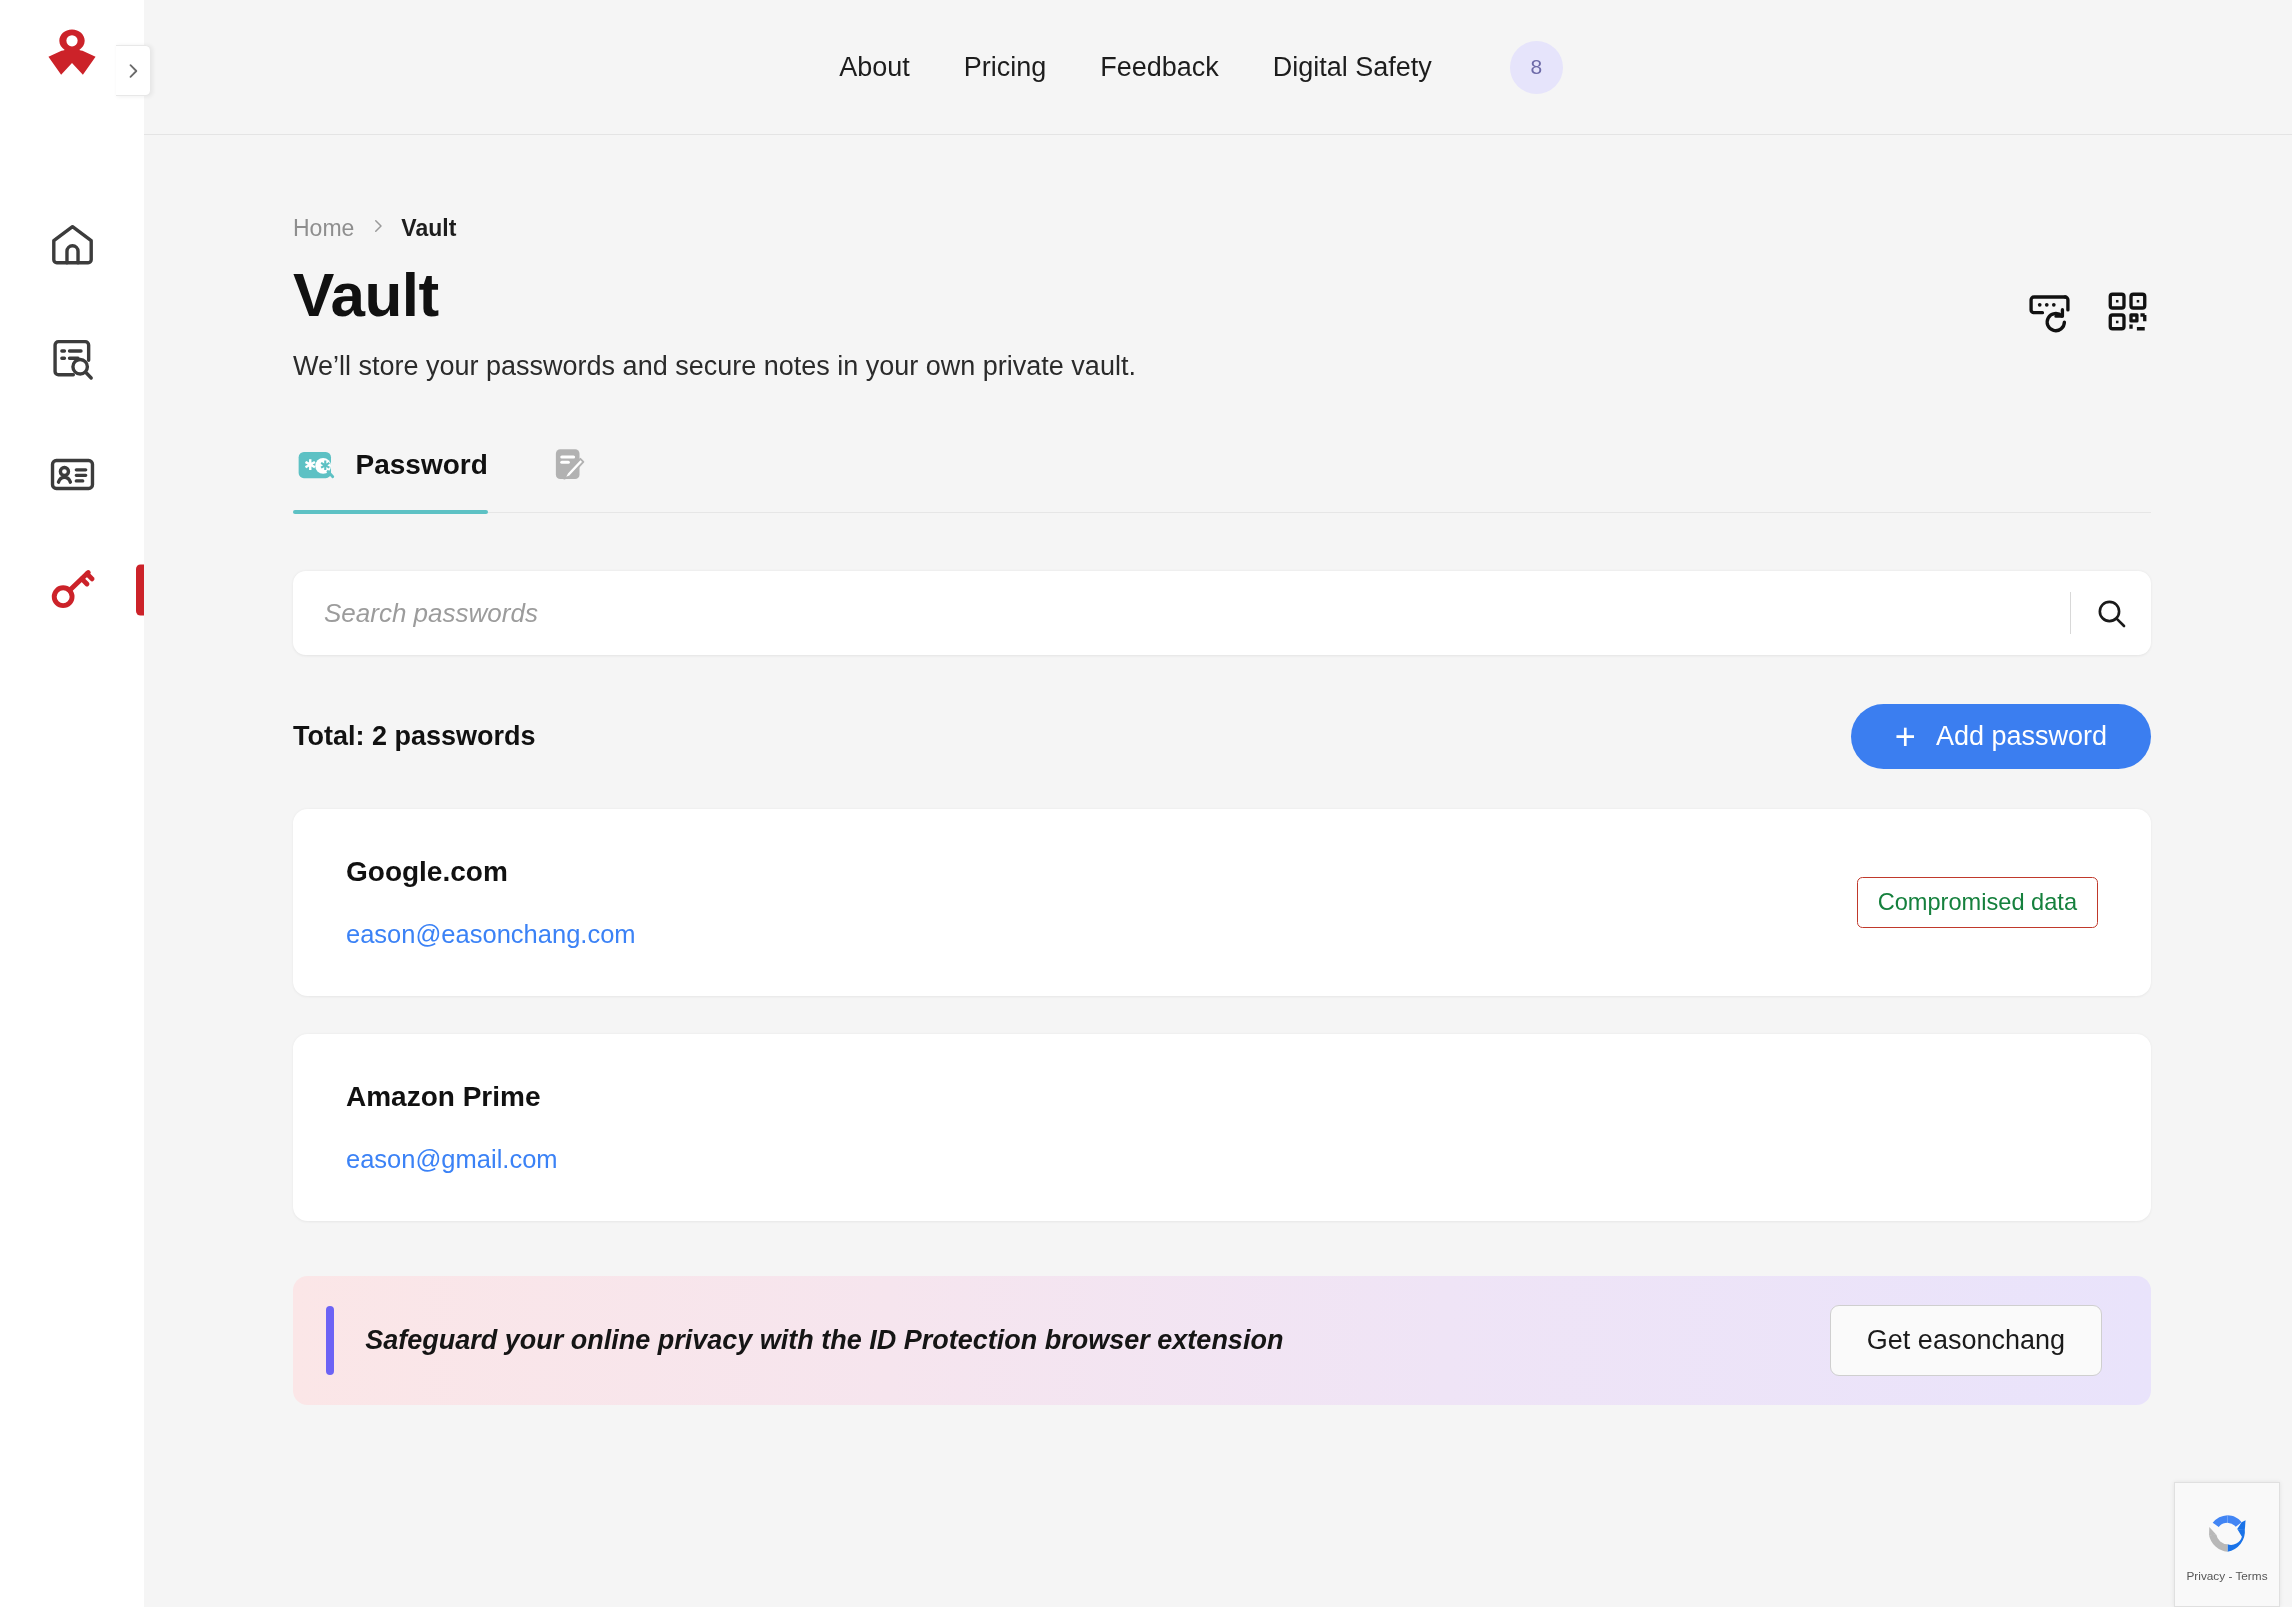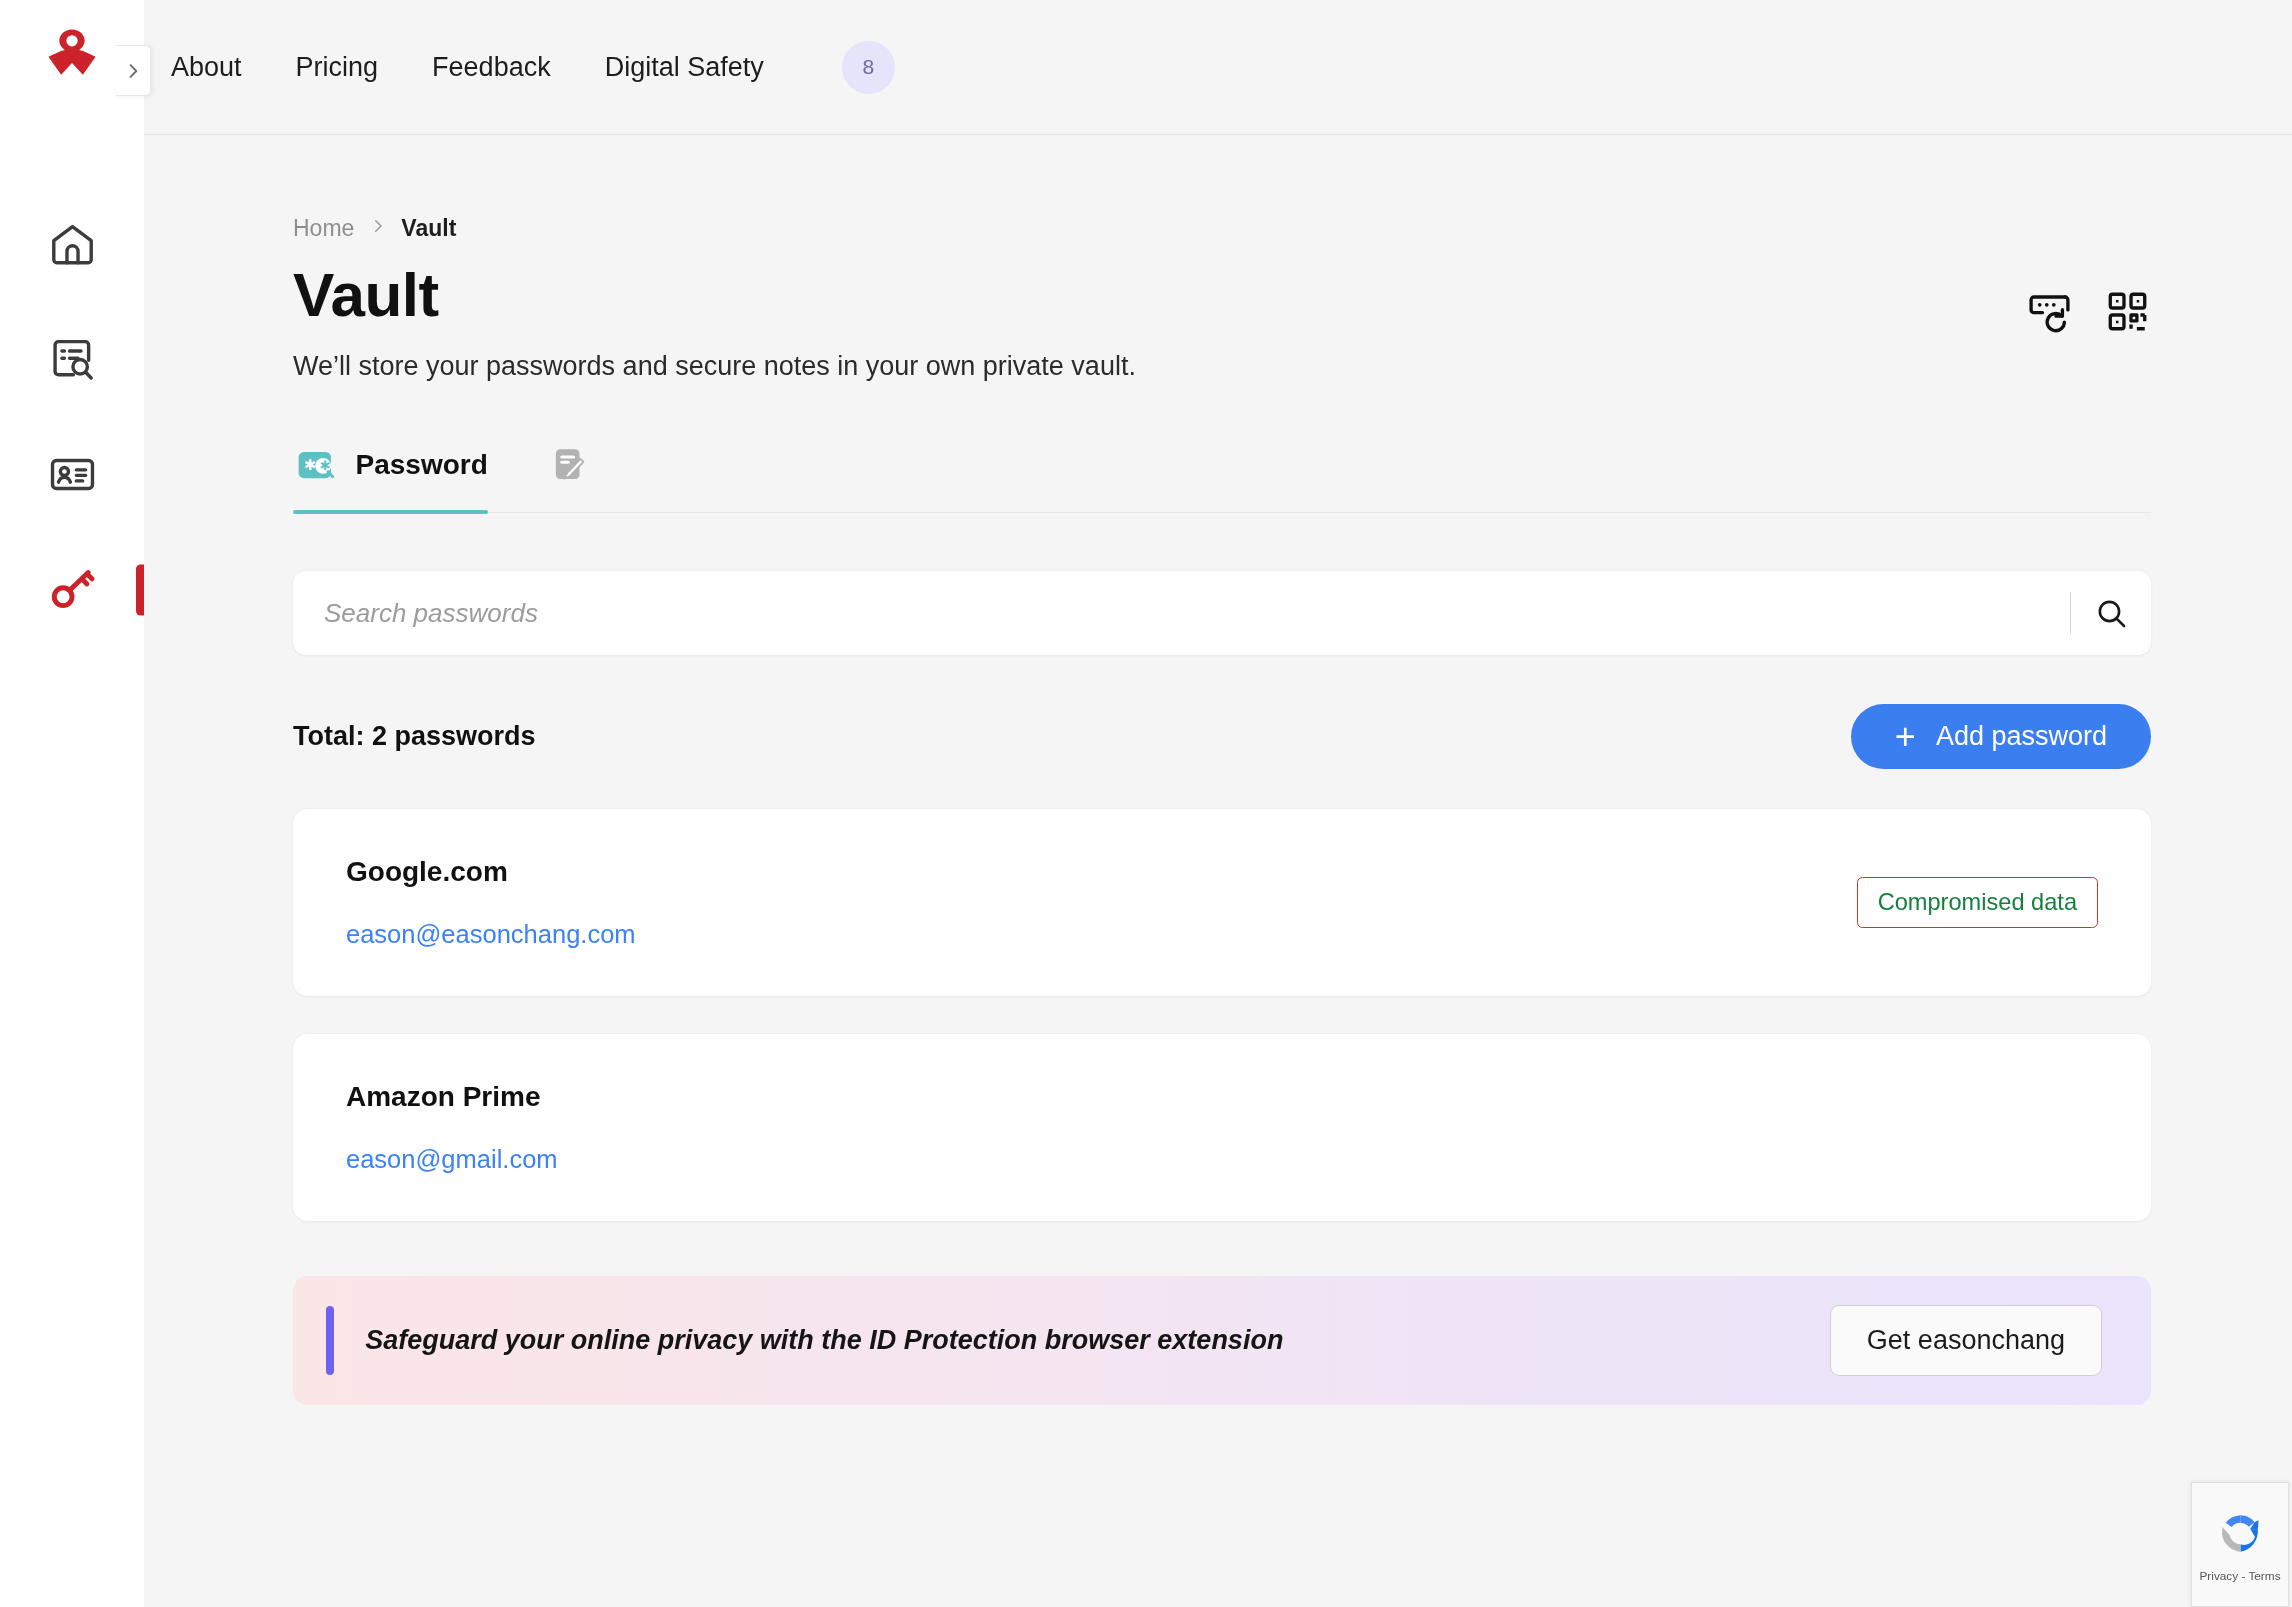--- a/index.html
+++ b/index.html
@@ -49,21 +49,21 @@
   }
 
   
   .main { flex: 1; height: 1607px; display: flex; flex-direction: column; background: #f5f5f5; position: relative; }
 
   
   .topbar {
     height: 135px; flex: 0 0 135px;
     background: #f5f5f5;
     border-bottom: 0.9px solid #e4e4e4;
-    display: flex; align-items: center; justify-content: flex-start;
+    display: flex; align-items: center; justify-content: center;
     padding-right: 62px;
   }
   .topnav { display: flex; align-items: center; gap: 0; }
   .topnav a {
     font-size: 27px; color: #1d1d1d; text-decoration: none;
     padding: 0 27px; white-space: nowrap; cursor: pointer;
   }
   .avatar {
     margin-left: 51px;
     width: 53px; height: 53px; border-radius: 50%;
@@ -155,22 +155,22 @@
   .banner-text { font-size: 27px; font-weight: bold; color: #151515; }
   .get-ext-btn {
     background: #fafafa; border: 0.9px solid #cfcfcf; border-radius: 9px;
     height: 71px; padding: 0 36px;
     font-family: "Liberation Sans", sans-serif;
     font-size: 27px; color: #1b1b1b; cursor: pointer;
   }
 
   
   .recaptcha {
-    position: absolute; right: 4px; bottom: 0;
-    width: 98px; height: 125px;
+    position: absolute; right: 13px; bottom: 0;
+    width: 106px; height: 125px;
     background: #f9f9f9; border: 0.9px solid #e0e0e0;
     display: flex; flex-direction: column; align-items: center; justify-content: center;
     gap: 9px; box-shadow: 0 0 4.5px rgba(0,0,0,0.08);
   }
   .recaptcha-terms { font-size: 11.8px; color: #555; white-space: nowrap; }
 </style>
 </head>
 <body>
 
 <div class="app">

